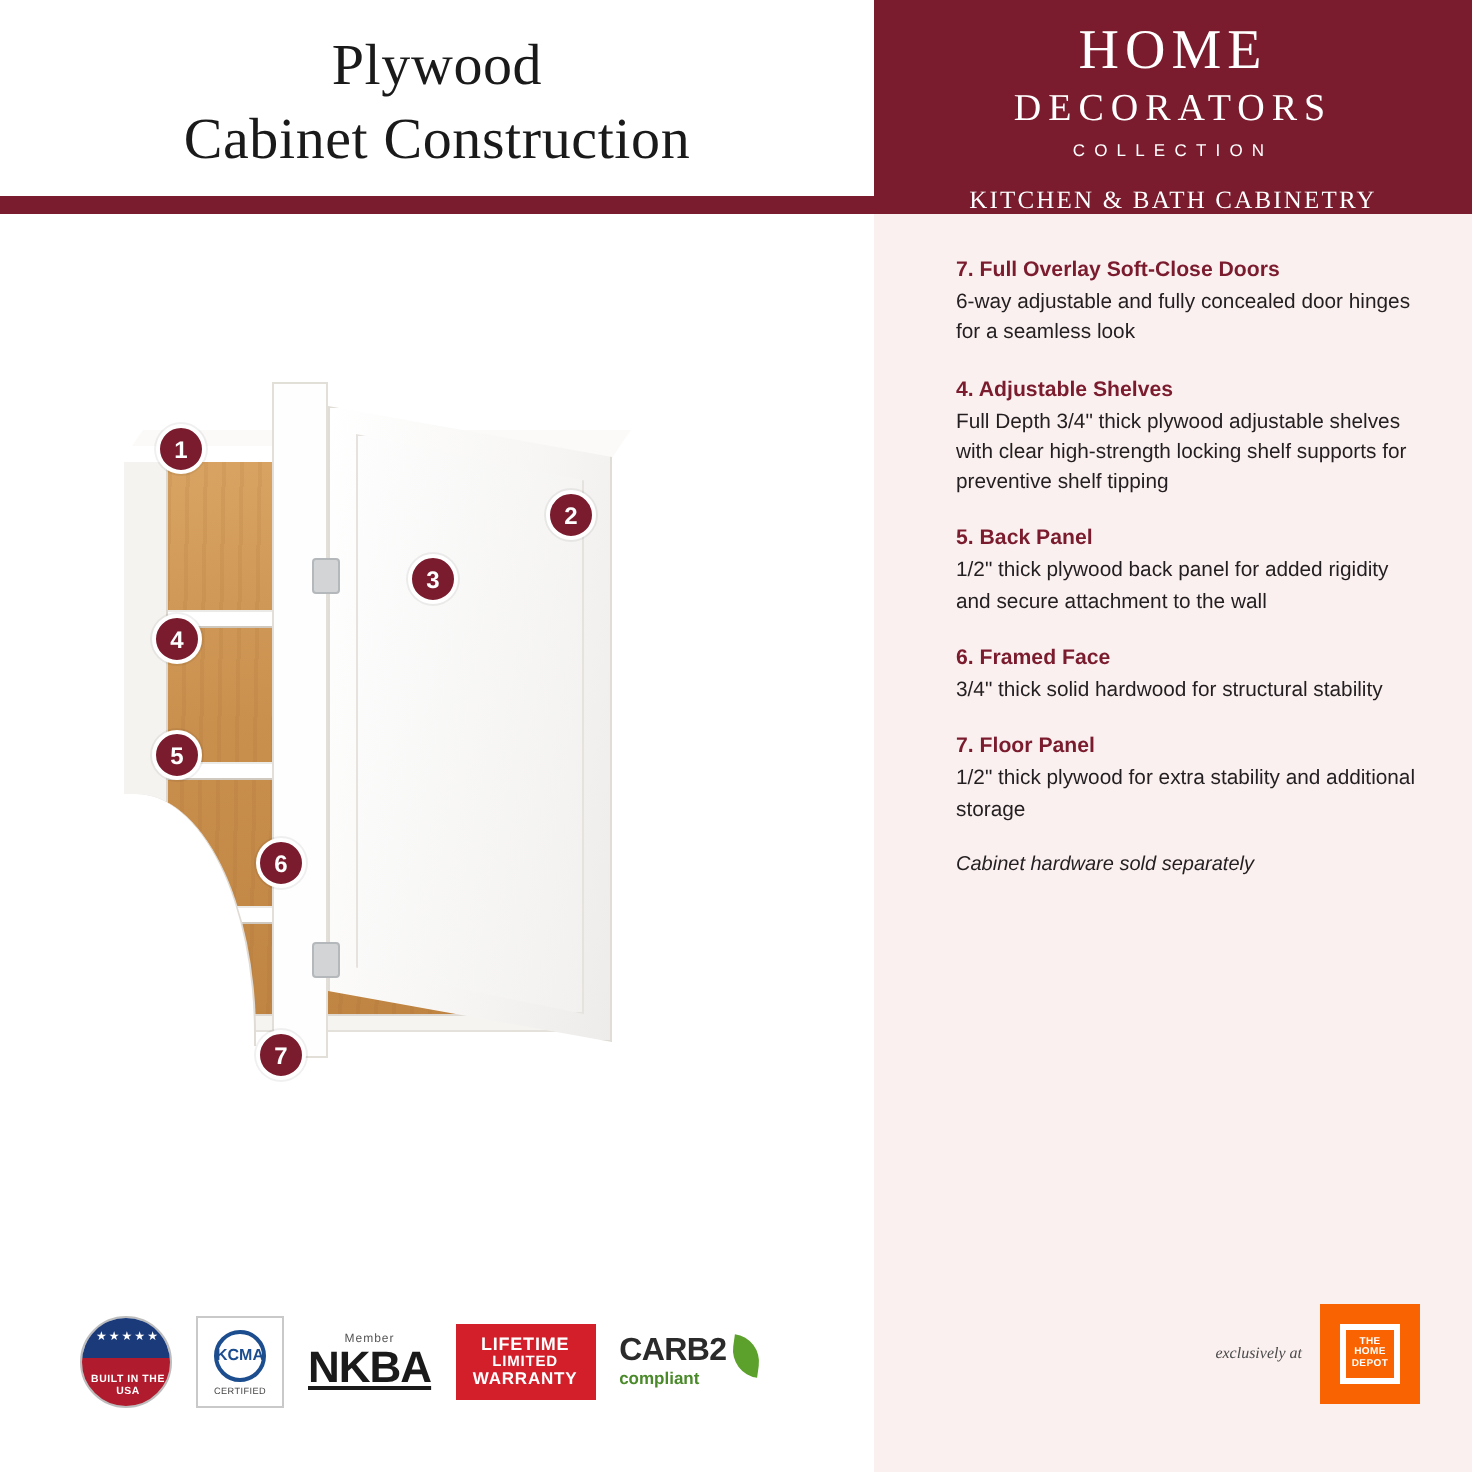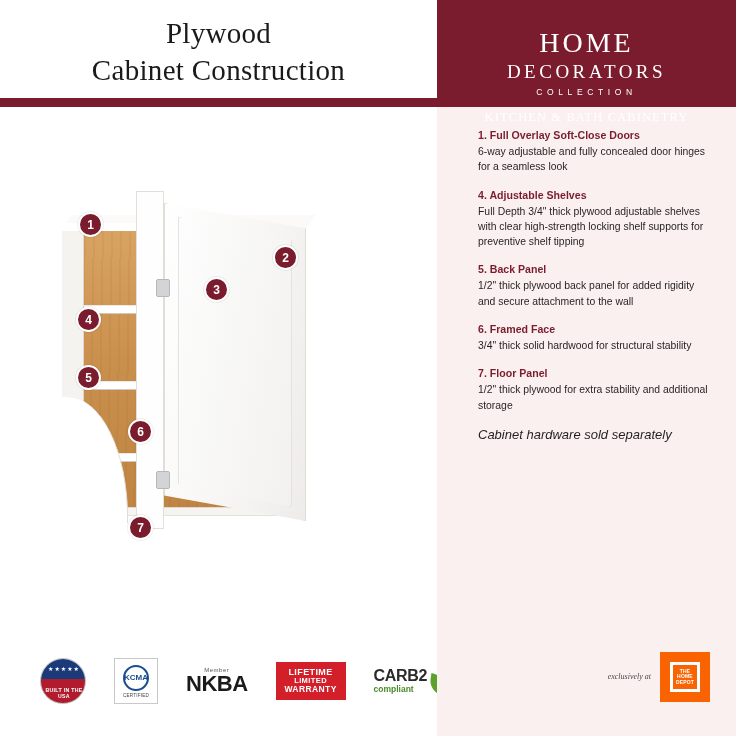--- a/index.html
+++ b/index.html
@@ -33,21 +33,21 @@
     white-space:nowrap;
   }
   .header-rule {
     position:absolute; left:0; top:98px; width:437px; height:9px; background:#7a1c2e;
   }
 
   .brand-block {
     position:absolute; left:437px; top:0; width:299px; height:107px;
     background:#7a1c2e; color:#ffffff;
     display:flex; flex-direction:column; align-items:center; justify-content:flex-start;
-    padding-top:29px;
+    padding-top:12px;
   }
   .brand-home {
     font-family:"Liberation Serif", serif;
     font-size:28px; letter-spacing:3px; line-height:1.0; font-weight:400;
   }
   .brand-dec {
     font-family:"Liberation Serif", serif;
     font-size:19px; letter-spacing:3.5px; line-height:1.25; margin-top:3px;
   }
   .brand-coll {
@@ -65,21 +65,21 @@
     position:absolute; left:478px; top:128px; width:230px;
   }
   .spec { margin-bottom:13px; }
   .spec-title {
     color:#7a1c2e; font-weight:bold; font-size:10.6px; line-height:1.45; margin-bottom:1px;
   }
   .spec-body {
     color:#231f20; font-size:10.4px; line-height:1.45;
   }
   .spec-note {
-    color:#231f20; font-size:13px; font-style:italic; line-height:1.45; margin-top:5px;
+    color:#231f20; font-size:10px; font-style:italic; line-height:1.45; margin-top:5px;
   }
 
   
   .illus { position:absolute; left:28px; top:185px; width:400px; height:370px; }
 
   .cab-shadow {
     position:absolute; left:34px; top:38px; width:244px; height:300px;
     background:#b9834a;
   }
   
@@ -164,21 +164,21 @@
     position:absolute; width:25px; height:25px; border-radius:50%;
     background:#7a1c2e; color:#ffffff;
     font-size:12px; font-weight:bold;
     display:flex; align-items:center; justify-content:center;
     border:2px solid #ffffff;
     box-shadow:0 0 0 1px rgba(0,0,0,0.06);
   }
 
   
   .footer { position:absolute; left:0; top:650px; width:437px; height:86px; }
-  .badges { position:absolute; left:40px; top:8px; display:flex; align-items:center; gap:28px; }
+  .badges { position:absolute; left:40px; top:8px; display:flex; align-items:center; gap:12px; }
 
   .badge { display:flex; align-items:center; justify-content:center; }
 
   .badge-usa {
     width:46px; height:46px; border-radius:50%;
     background:linear-gradient(#ffffff 0 46%, #b01c2e 46% 100%);
     border:1px solid #bdbdbd; position:relative; overflow:hidden;
   }
   .badge-usa .stars {
     position:absolute; left:0; top:0; width:46px; height:20px;
@@ -196,32 +196,32 @@
   }
   .badge-kcma .kcma-seal {
     width:26px; height:26px; border-radius:50%; border:2px solid #1b4d8f;
     color:#1b4d8f; font-size:8px; font-weight:bold;
     display:flex; align-items:center; justify-content:center;
   }
   .badge-kcma .kcma-sub { font-size:4.6px; color:#444; margin-top:2px; letter-spacing:0.2px; }
 
   .badge-nkba { display:flex; flex-direction:column; align-items:center; }
   .badge-nkba .member { font-size:6px; color:#555; letter-spacing:0.5px; }
-  .badge-nkba .nkba { font-size:22px; font-weight:bold; color:#1a1a1a; letter-spacing:-0.5px; line-height:1; }
+  .badge-nkba .nkba { font-size:22px; font-weight:bold; color:#1a1a1a; letter-spacing:-0.5px; line-height:1;text-decoration:underline; }
 
   .badge-warranty {
     width:70px; height:38px; background:#d21f2a; color:#ffffff;
     display:flex; flex-direction:column; align-items:center; justify-content:center;
     text-align:left; line-height:1.05;
   }
   .badge-warranty .l1 { font-size:9px; font-weight:bold; letter-spacing:0.4px; }
   .badge-warranty .l2 { font-size:7.5px; font-weight:bold; letter-spacing:0.4px; }
   .badge-warranty .l3 { font-size:8.5px; font-weight:bold; letter-spacing:0.4px; }
 
-  .badge-carb { display:flex; align-items:flex-end; gap:3px; }
+  .badge-carb { display:flex; align-items:flex-start; gap:3px; }
   .badge-carb .carb-text { display:flex; flex-direction:column; line-height:1.05; }
   .badge-carb .carb1 { font-size:16px; font-weight:bold; color:#2b2b2b; letter-spacing:-0.3px; }
   .badge-carb .carb2 { font-size:8.5px; color:#4a8a2a; font-weight:bold; }
   .leaf {
     width:14px; height:20px; background:#5ba12c;
     border-radius:0 14px 0 14px; transform:rotate(8deg);
   }
 
   .thd-block { position:absolute; left:660px; top:652px; width:50px; height:50px; }
   .thd-square {
@@ -326,21 +326,21 @@
   <div class="brand-block">
     <div class="brand-home">HOME</div>
     <div class="brand-dec">DECORATORS</div>
     <div class="brand-coll">COLLECTION</div>
     <div class="brand-divider"></div>
     <div class="brand-kitchen">KITCHEN &amp; BATH CABINETRY</div>
   </div>
 
   <div class="spec-list">
     <div class="spec">
-      <div class="spec-title">1. Full Overlay Soft-Close Doors</div>
+      <div class="spec-title">7. Full Overlay Soft-Close Doors</div>
       <div class="spec-body">6-way adjustable and fully concealed door hinges for a seamless look</div>
     </div>
     <div class="spec">
       <div class="spec-title">4. Adjustable Shelves</div>
       <div class="spec-body">Full Depth 3/4" thick plywood adjustable shelves with clear high-strength locking shelf supports for preventive shelf tipping</div>
     </div>
     <div class="spec">
       <div class="spec-title">5. Back Panel</div>
       <div class="spec-body">1/2" thick plywood back panel for added rigidity and secure attachment to the wall</div>
     </div>

